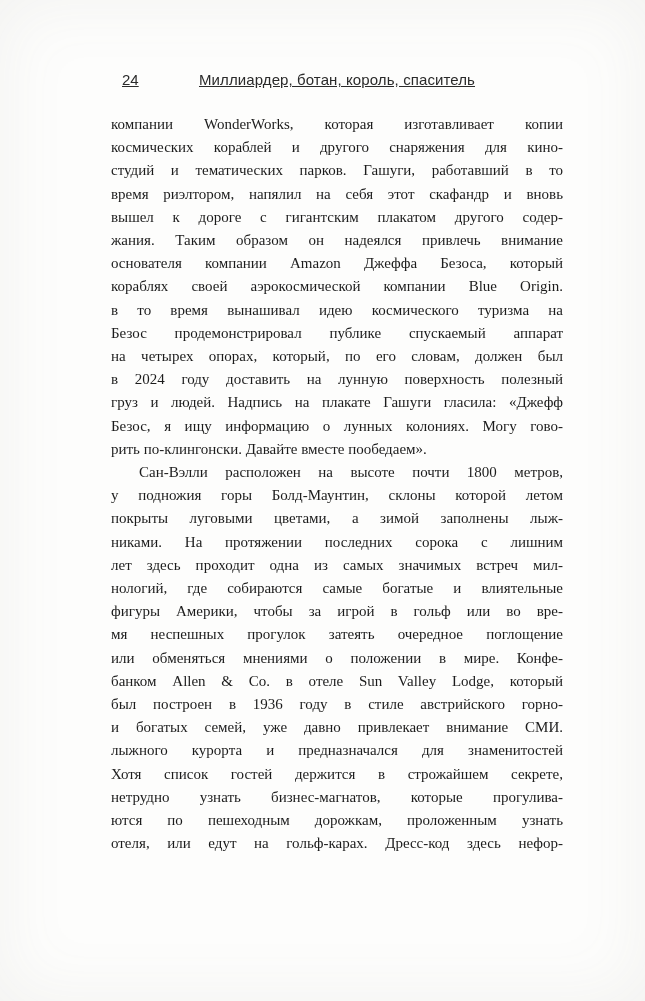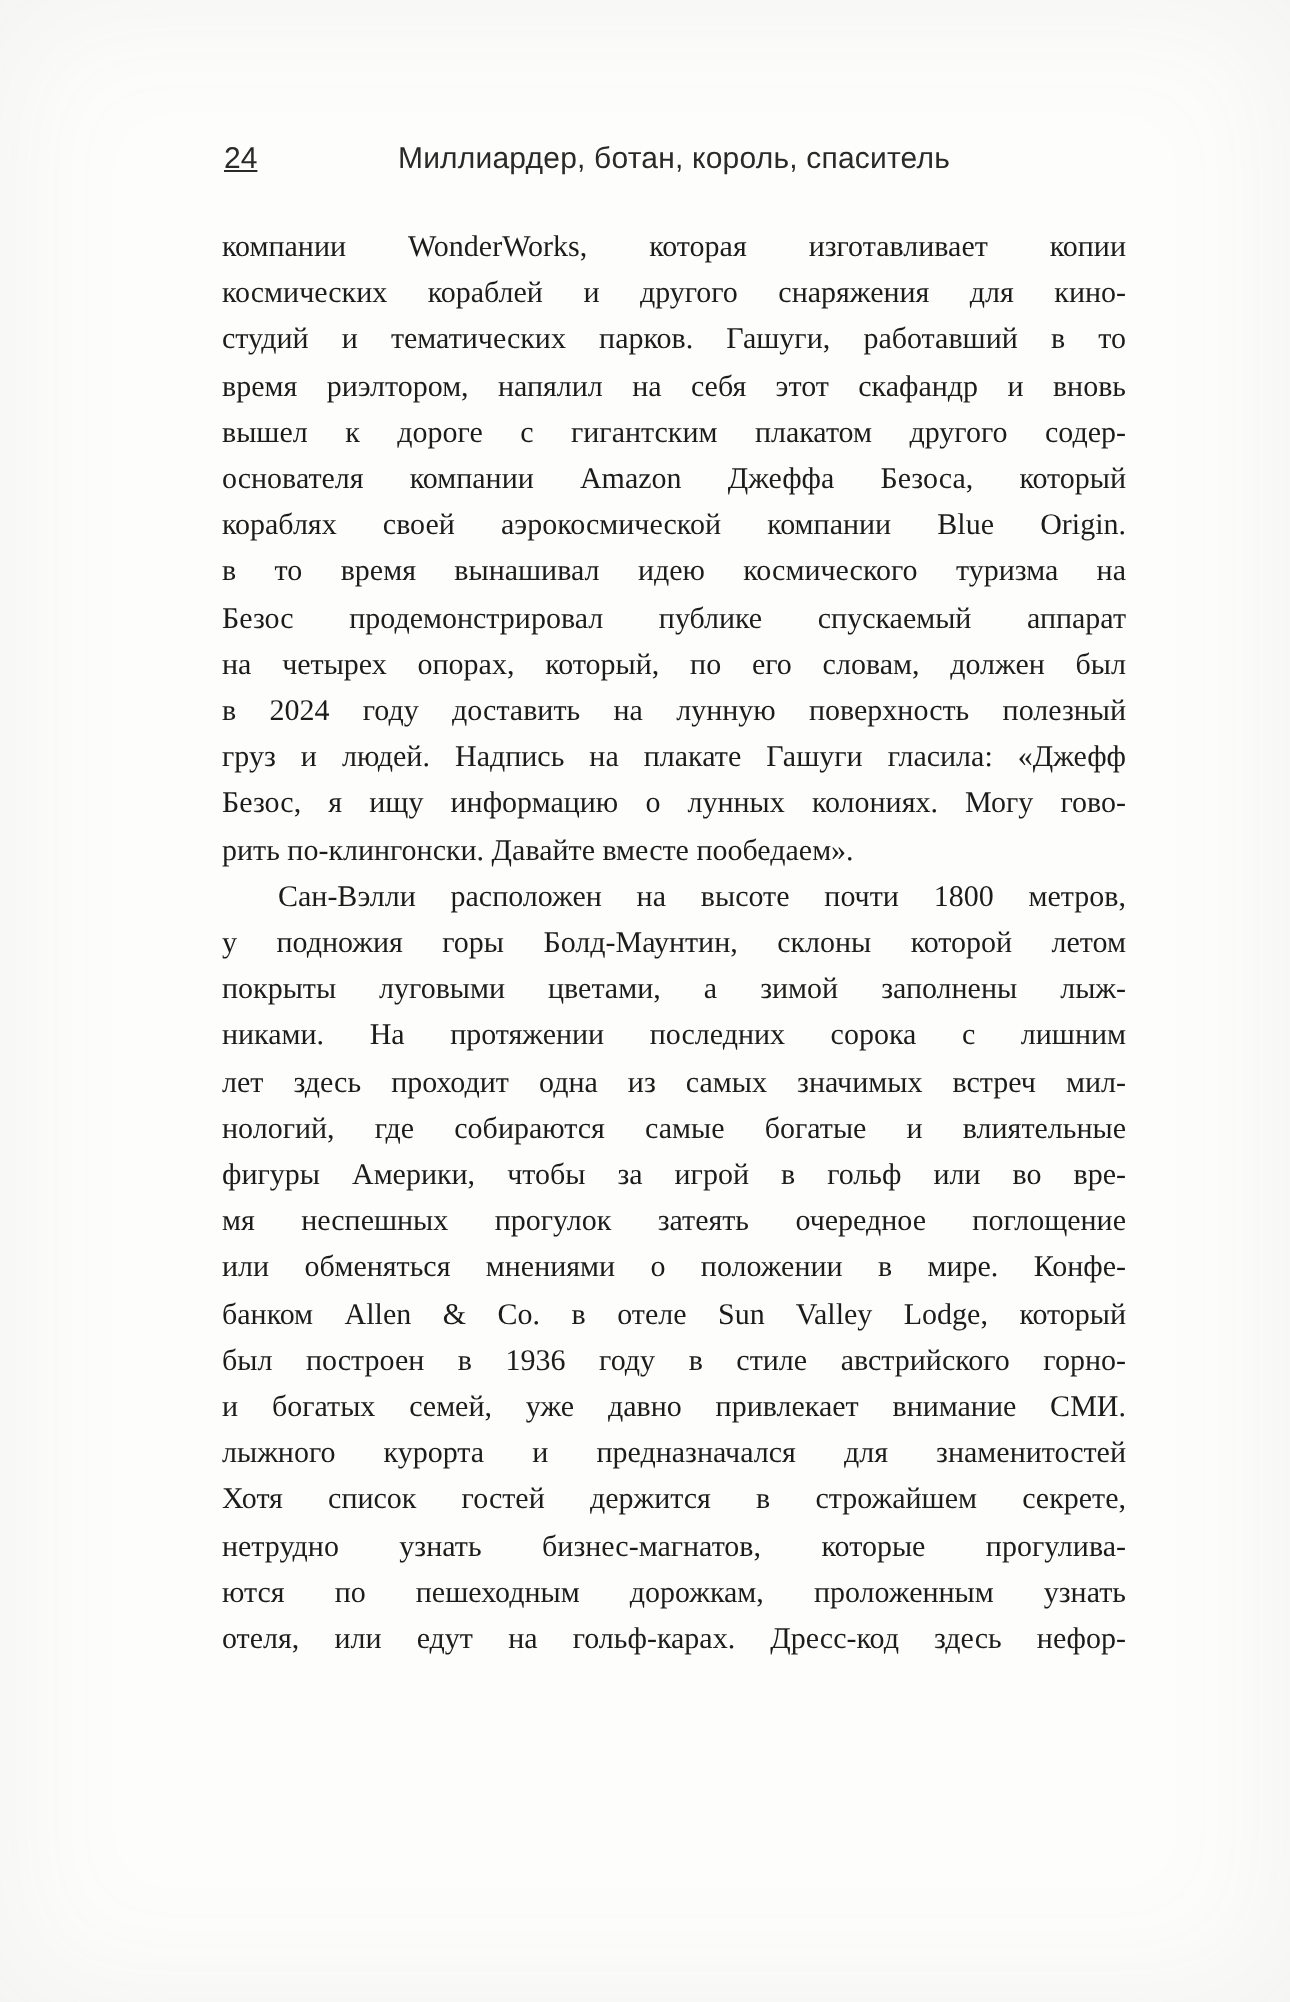--- a/index.html
+++ b/index.html
@@ -24,28 +24,29 @@
     left: 111px;
     width: 452px;
     height: 20px;
     font-family: "Liberation Sans", sans-serif;
     font-size: 15px;
     line-height: 20px;
     color: #2a2a2a;
   }
   .page-num {
     position: absolute;
-    left: 1px;
+    left: 11px;
     top: 0;
     text-decoration: underline;
   }
   .running-title {
     display: block;
     text-align: center;
     letter-spacing: 0.1px;
+    text-decoration: underline;
   }
   .body-text {
     position: absolute;
     top: 113px;
     left: 111px;
     width: 452px;
     font-family: "Liberation Serif", serif;
     font-size: 15px;
     line-height: 23.2px;
     color: #1c1c1c;
@@ -73,20 +74,21 @@
   </div>
 
   <div class="body-text">
 
     <div class="para">
       <div class="ln">компании WonderWorks, которая изготавливает копии</div>
       <div class="ln">космических кораблей и другого снаряжения для кино-</div>
       <div class="ln">студий и тематических парков. Гашуги, работавший в то</div>
       <div class="ln">время риэлтором, напялил на себя этот скафандр и вновь</div>
       <div class="ln">вышел к дороге с гигантским плакатом другого содер-</div>
+      <div class="ln">жания. Таким образом он надеялся привлечь внимание</div>
       <div class="ln">основателя компании Amazon Джеффа Безоса, который</div>
       <div class="ln">кораблях своей аэрокосмической компании Blue Origin.</div>
       <div class="ln">в то время вынашивал идею космического туризма на</div>
       <div class="ln">Безос продемонстрировал публике спускаемый аппарат</div>
       <div class="ln">на четырех опорах, который, по его словам, должен был</div>
       <div class="ln">в 2024 году доставить на лунную поверхность полезный</div>
       <div class="ln">груз и людей. Надпись на плакате Гашуги гласила: «Джефф</div>
       <div class="ln">Безос, я ищу информацию о лунных колониях. Могу гово-</div>
       <div class="ln-left">рить по-клингонски. Давайте вместе пообедаем».</div>
     </div>

